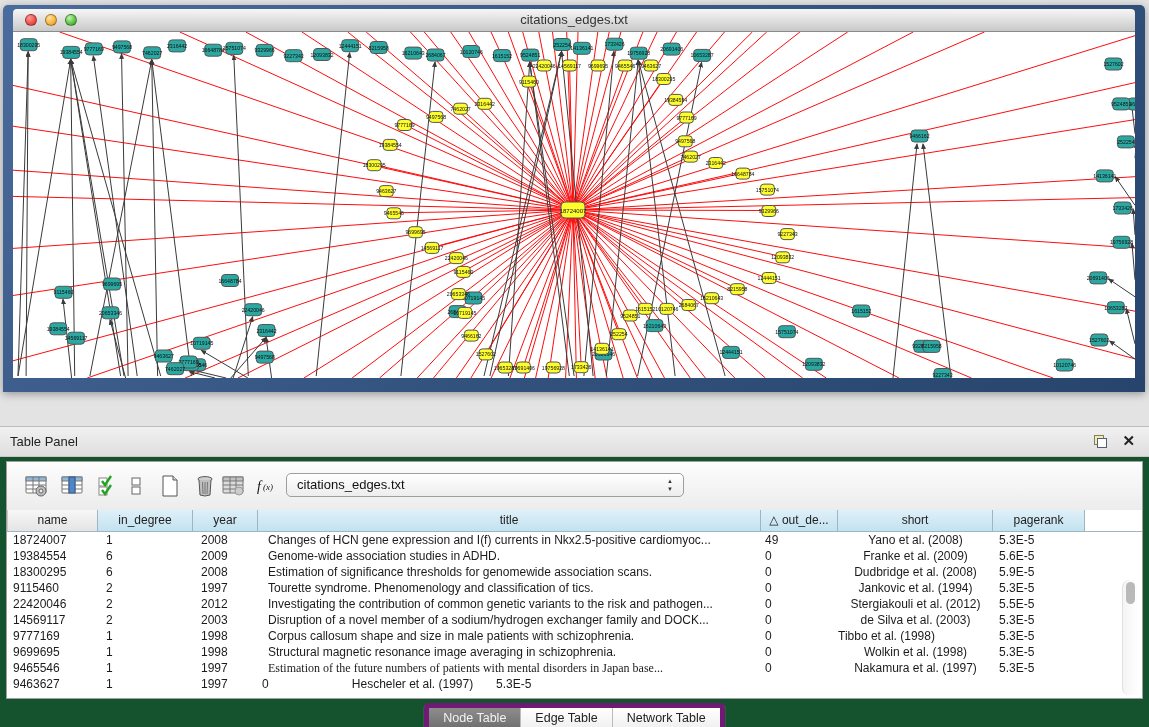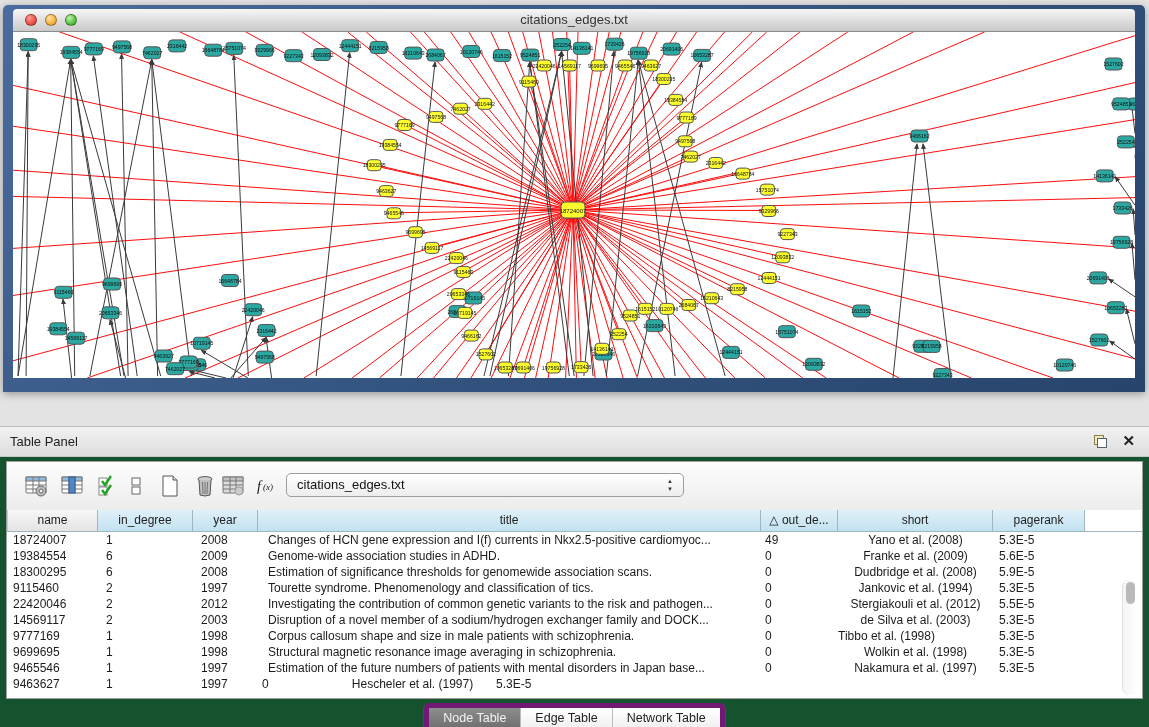--- a/index.html
+++ b/index.html
@@ -619,21 +619,21 @@
               <div class="tcell" style="width: 65px; padding-left: 8px;">1998</div>
               <div class="tcell" style="width: 503px; padding-left: 10px;">Structural magnetic resonance image averaging in schizophrenia.</div>
               <div class="tcell" style="width: 77px; padding-left: 4px;">0</div>
               <div class="tcell" style="width: 155px; padding-left: 0px; text-align: center;">Wolkin et al. (1998)</div>
               <div class="tcell" style="width: 92px; padding-left: 6px;">5.3E-5</div>
             </div>
             <div class="trow">
               <div class="tcell" style="width: 91px; padding-left: 6px;">9465546</div>
               <div class="tcell" style="width: 95px; padding-left: 8px;">1</div>
               <div class="tcell" style="width: 65px; padding-left: 8px;">1997</div>
-              <div class="tcell" style="width: 503px; padding-left: 10px;">Estimation of the future numbers of patients with mental disorders in Japan base...</div>
+              <div class="tcell" style="width: 503px; padding-left: 10px; font-family: Liberation Serif, serif;">Estimation of the future numbers of patients with mental disorders in Japan base...</div>
               <div class="tcell" style="width: 77px; padding-left: 4px;">0</div>
               <div class="tcell" style="width: 155px; padding-left: 0px; text-align: center;">Nakamura et al. (1997)</div>
               <div class="tcell" style="width: 92px; padding-left: 6px;">5.3E-5</div>
             </div>
             <div class="trow">
               <div class="tcell" style="width: 91px; padding-left: 6px;">9463627</div>
               <div class="tcell" style="width: 95px; padding-left: 8px;">1</div>
               <div class="tcell" style="width: 65px; padding-left: 8px;">1997</div>
               <div class="tcell" style="width: 77px; padding-left: 4px;">0</div>
               <div class="tcell" style="width: 155px; padding-left: 0px; text-align: center;">Hescheler et al. (1997)</div>

